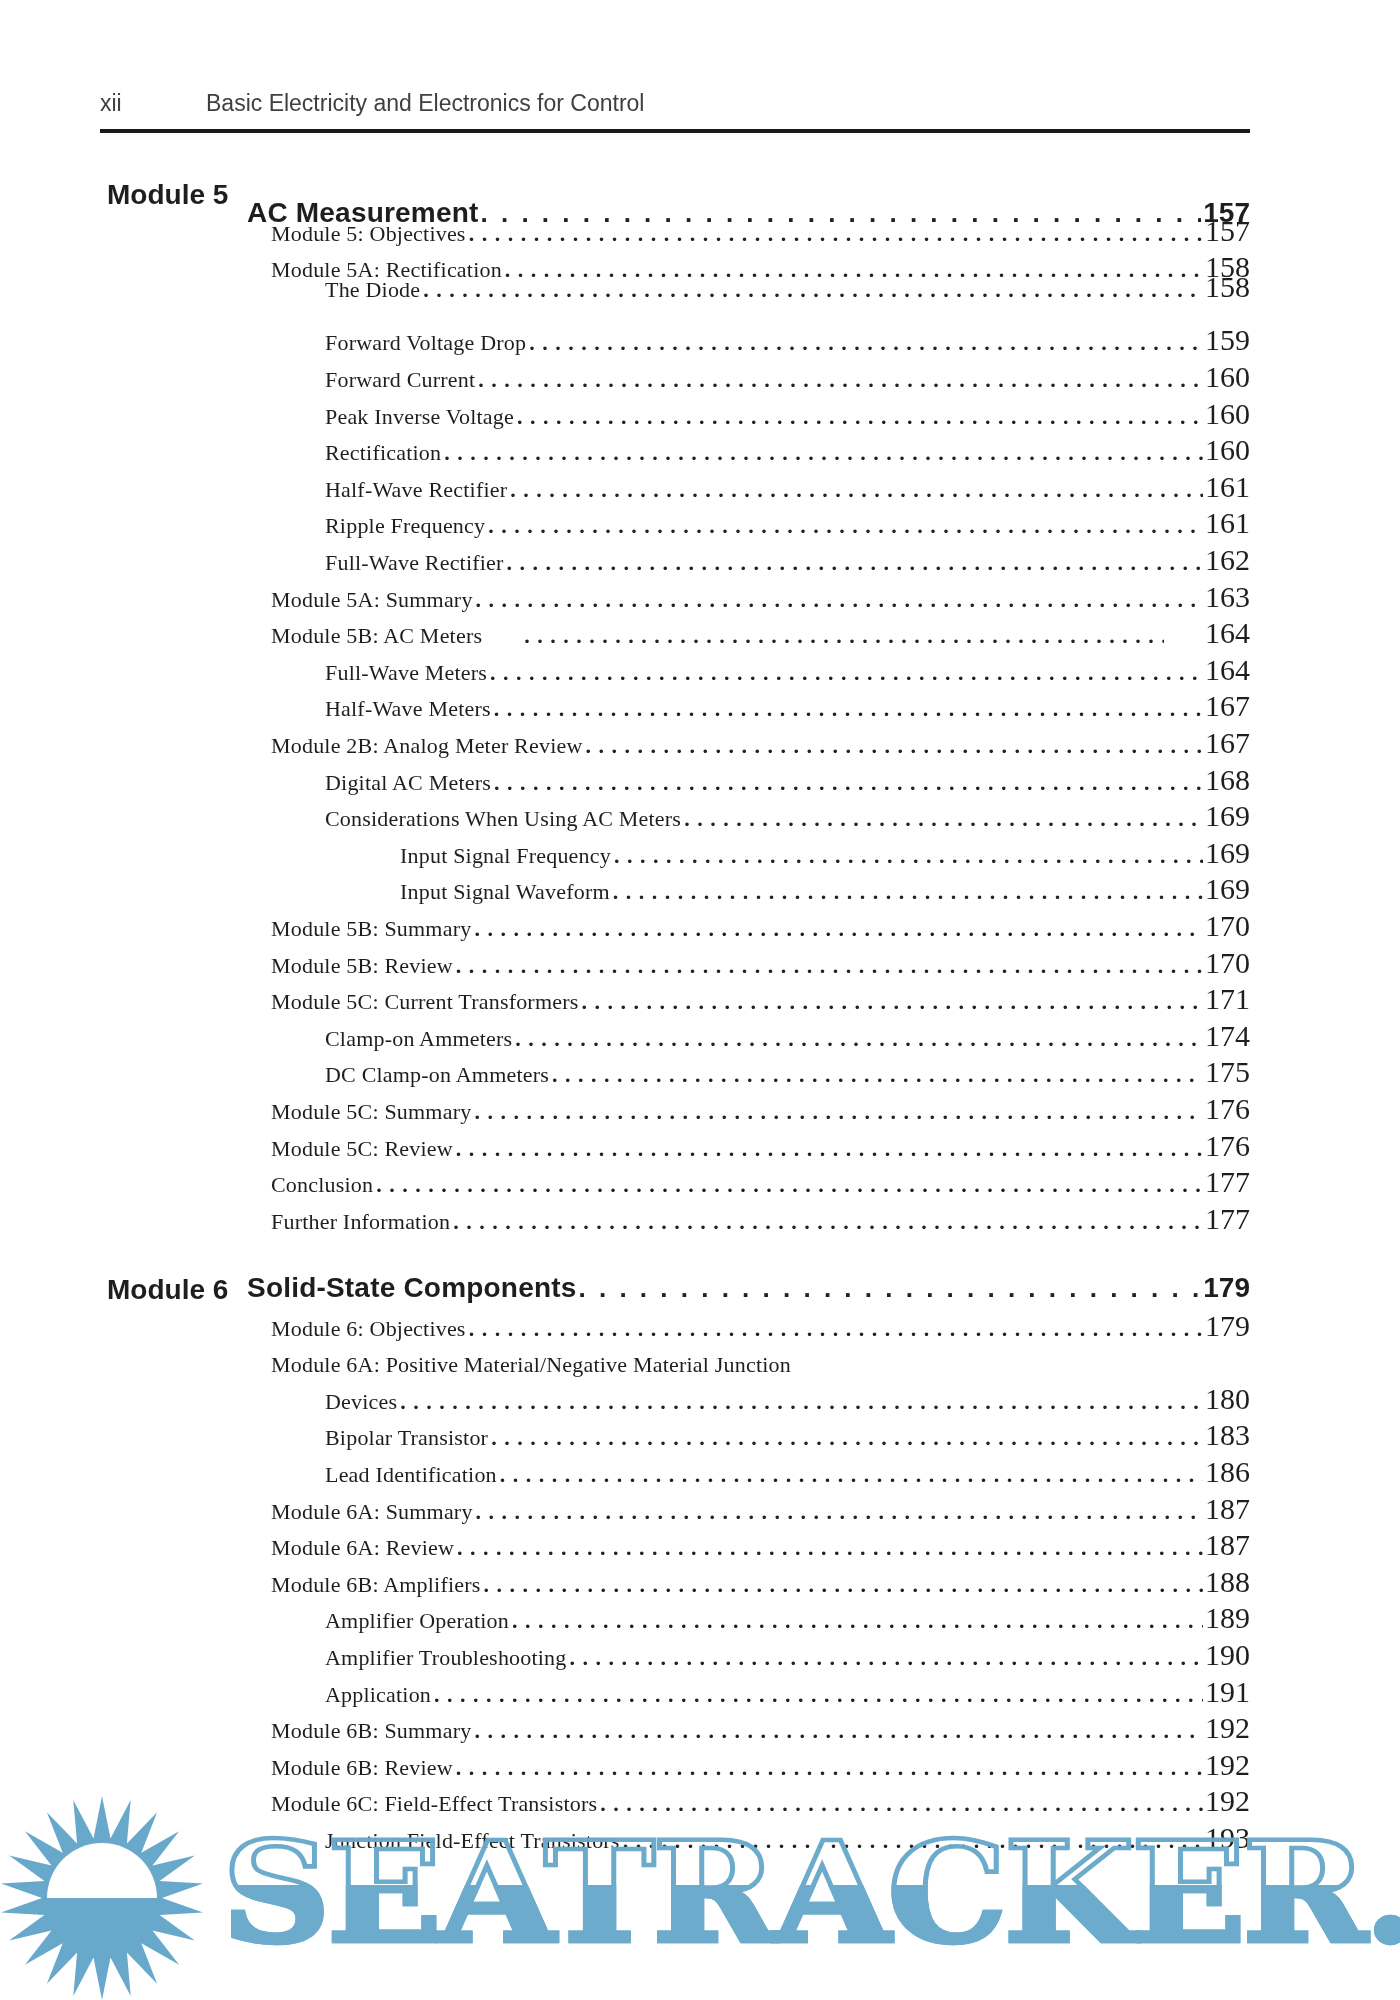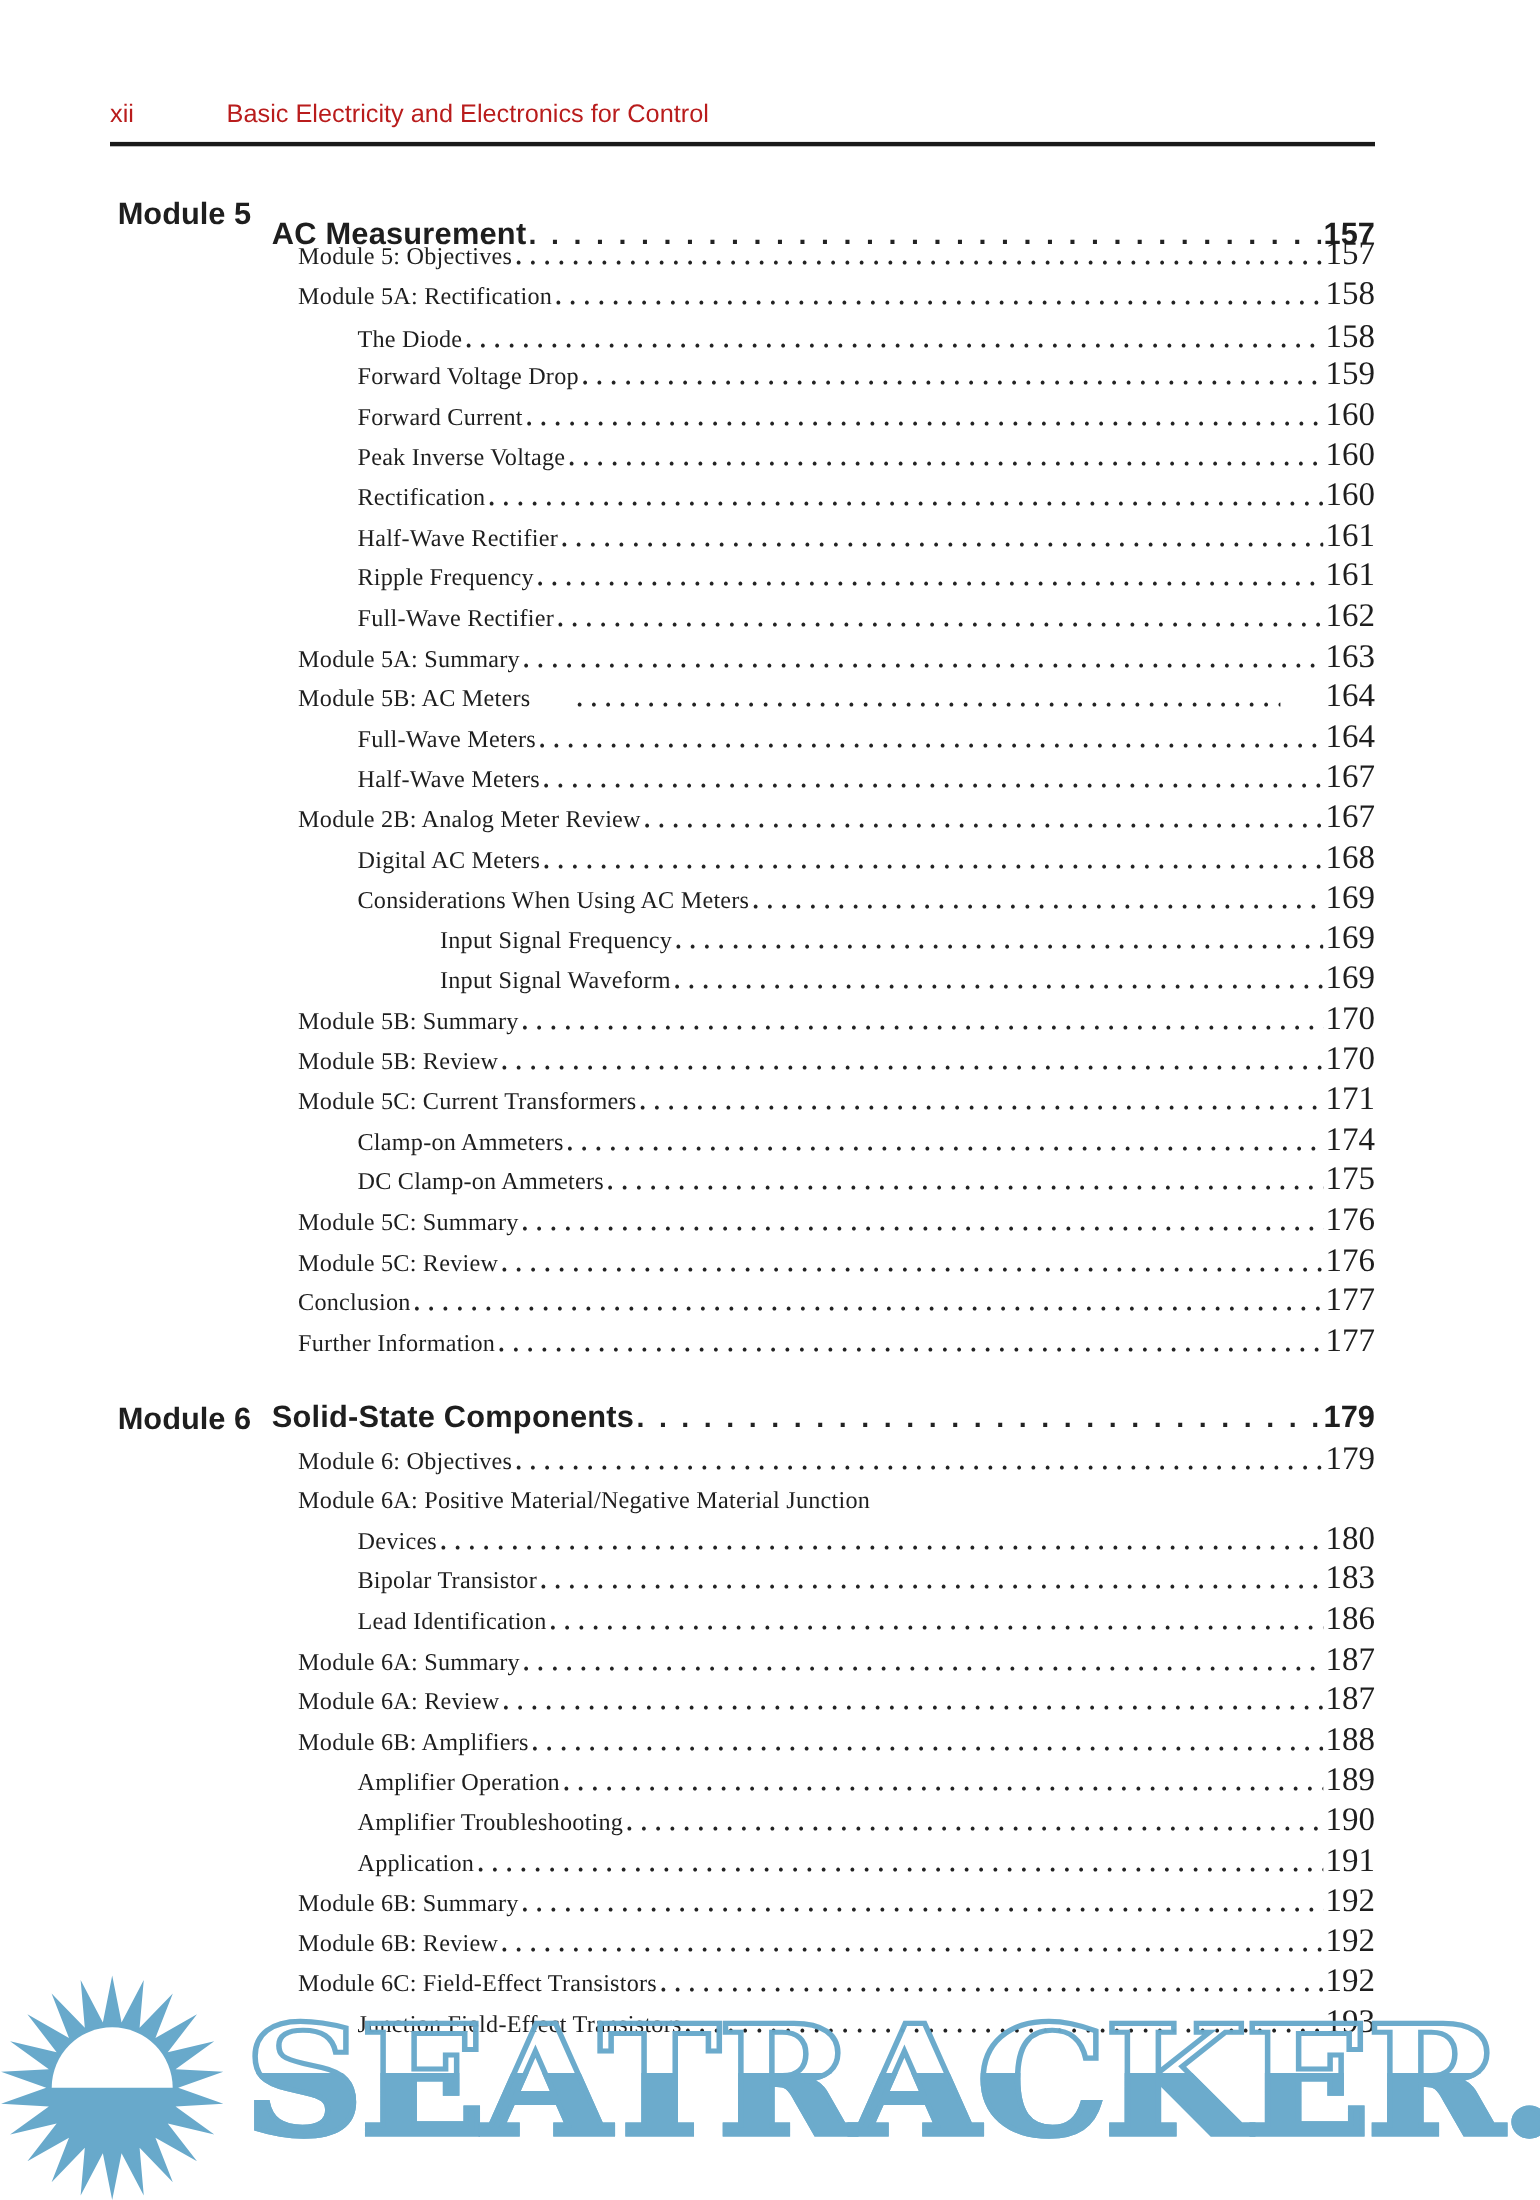--- a/index.html
+++ b/index.html
@@ -1,18 +1,18 @@
 <!DOCTYPE html>
 <html><head>
 <meta charset="utf-8">
 <style>
   html, body { margin:0; padding:0; background:#ffffff; }
   body { width:1400px; height:2000px; position:relative; overflow:hidden; color:#1e1e1e; }
   .header { position:absolute; left:100px; top:90px; width:1150px; height:32px;
-            font-family:"Liberation Sans", sans-serif; font-size:23px; color:#b91c1c; }
+            font-family:"Liberation Sans", sans-serif; font-size:23px; color:#404040; }
   .header .pg { position:absolute; left:0; top:0; }
   .header .title { position:absolute; left:106px; top:0; }
   .rule { position:absolute; left:100px; top:129px; width:1150px; height:4px; background:#1a1a1a; }
 
   .toc { position:absolute; left:0; top:0; width:1400px; height:2000px; }
   .row { position:absolute; height:36px; display:flex; align-items:baseline; right:150px; white-space:nowrap; }
   .row .t { font-family:"Liberation Serif", serif; font-size:22px; flex:0 0 auto; letter-spacing:0.2px; }
   .row .d { flex:1 1 auto; overflow:hidden; font-family:"Liberation Serif", serif; font-size:30px; margin:0 2px;
             color:#222; letter-spacing:4.2px; }
   .row .d::before { content:". . . . . . . . . . . . . . . . . . . . . . . . . . . . . . . . . . . . . . . . . . . . . . . . . . . . . . . . . . . . . . . . . . . . . . . . . . . . . . . . . . . . . . . . . . . . . . . . . . . . . . . . . . . . . . . . . . . . . . . . . . ."; letter-spacing:0; word-spacing:-2px; }
@@ -55,21 +55,21 @@
     <div class="row l1" style="top: 213.6px;">
       <span class="t">Module 5: Objectives</span>
       <span class="d"></span>
       <span class="p">157</span>
     </div>
     <div class="row l1" style="top: 250.2px;">
       <span class="t">Module 5A: Rectification</span>
       <span class="d"></span>
       <span class="p">158</span>
     </div>
-    <div class="row l2" style="top: 289px;">
+    <div class="row l2" style="top: 270px;">
       <span class="t">The Diode</span>
       <span class="d"></span>
       <span class="p">158</span>
     </div>
     <div class="row l2" style="top: 323.4px;">
       <span class="t">Forward Voltage Drop</span>
       <span class="d"></span>
       <span class="p">159</span>
     </div>
     <div class="row l2" style="top: 360px;">

